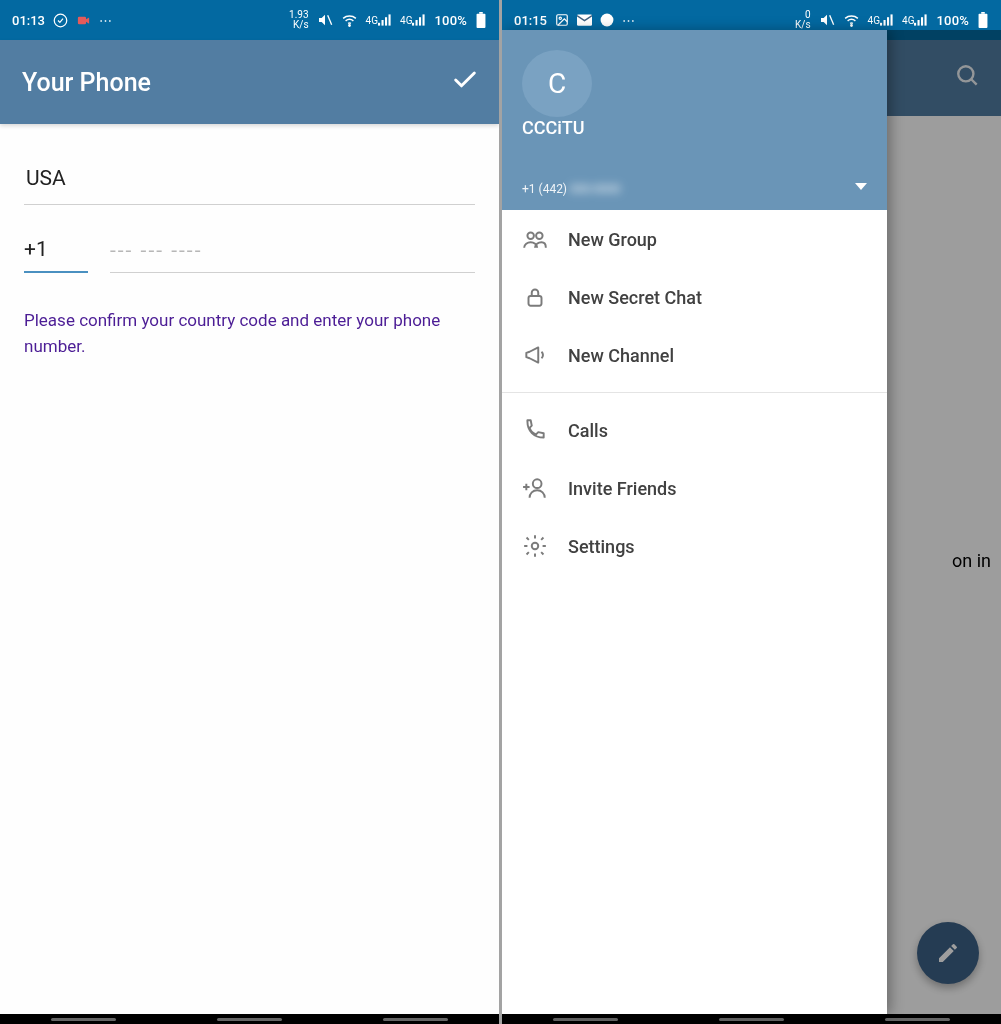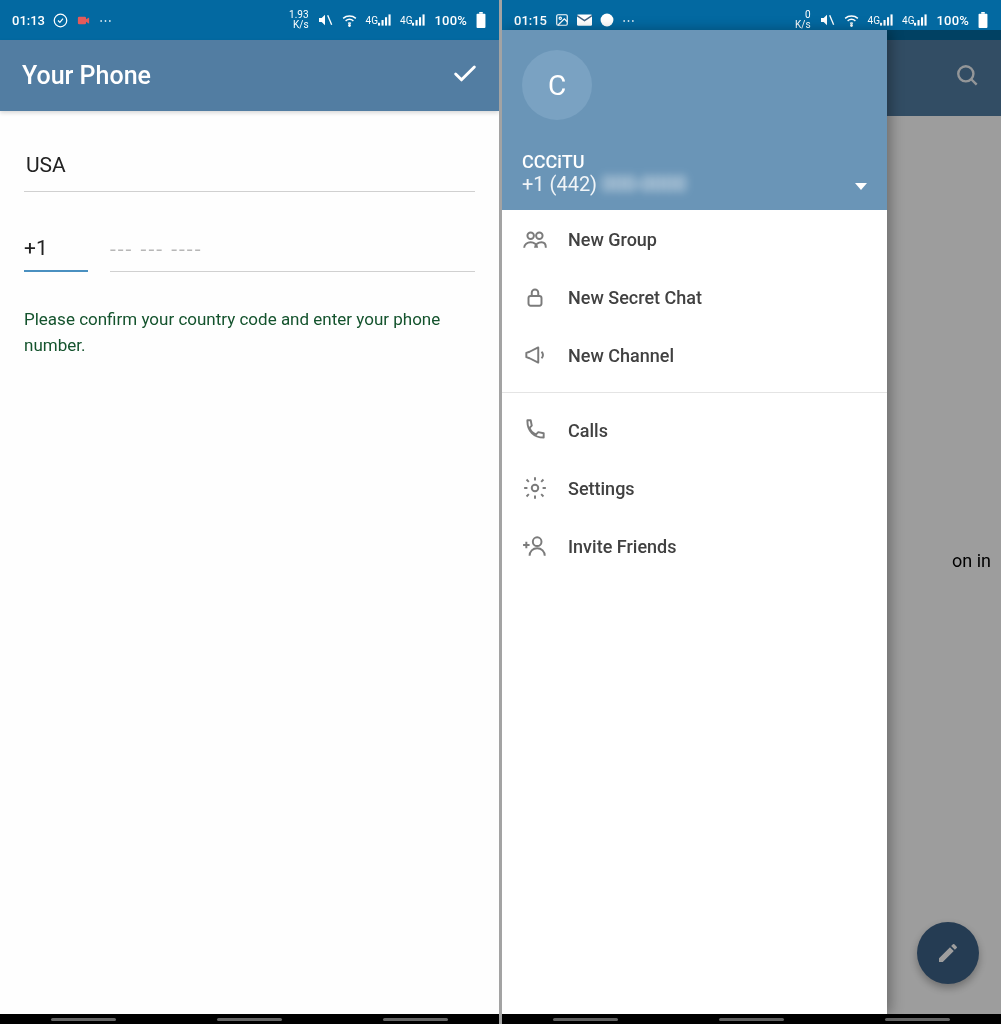--- a/index.html
+++ b/index.html
@@ -9,43 +9,43 @@
 
   
   .status { height: 40px; background: #0369a1; color: #fff; display: flex; align-items: center; justify-content: space-between; padding: 0 12px; font-size: 13px; }
   .status .left,.status .right { display: flex; align-items: center; gap: 8px; }
   .status .time { font-weight: 500; }
   .status .ico { display: inline-flex; align-items: center; justify-content: center; }
   .status .battery { font-weight: 500; letter-spacing: .2px; }
   .kbs { font-size: 10px; line-height: 1; text-align: right; }
 
   
-  .appbar { height: 71px; background: #527da2; color: #fff; display: flex; align-items: center; justify-content: space-between; padding: 0 20px 0 22px; box-shadow: 0 2px 4px rgba(0,0,0,.15); }
+  .appbar { height: 84px; background: #527da2; color: #fff; display: flex; align-items: center; justify-content: space-between; padding: 0 20px 0 22px; box-shadow: 0 2px 4px rgba(0,0,0,.15); }
   .appbar .title { font-size: 25px; font-weight: 500; }
   .check { width: 28px; height: 28px; }
 
   .content1 { padding: 40px 24px 0 24px; }
-  .country-field { font-size: 21px; color: #222; padding: 2px 2px 14px 2px; border-bottom: 1px solid #d0d0d0; margin-bottom: 44px; }
+  .country-field { font-size: 21px; color: #222; padding: 2px 2px 14px 2px; border-bottom: 1px solid #d0d0d0; margin-bottom: 32px; }
   .row-phone { display: flex; align-items: flex-end; gap: 22px; margin-bottom: 34px; }
   .cc { font-size: 21px; color: #222; padding-bottom: 10px; border-bottom: 2px solid #4a90c0; width: 64px; text-align: left; }
   .pn { flex: 1; font-size: 21px; color: #b7b7b7; letter-spacing: 2px; padding-bottom: 10px; border-bottom: 1px solid #d0d0d0; }
-  .hint { font-size: 17px; color: #14532d; line-height: 1.55; }
+  .hint { font-size: 17px; color: #4c1d95; line-height: 1.55; }
 
   
   .appbar2 { height: 76px; background: #527da2; display: flex; align-items: center; justify-content: flex-end; padding: 0 20px; }
   .search-ico { width: 26px; height: 26px; opacity: .9; }
 
   .drawer { position: absolute; top: 30px; left: 0; width: 385px; bottom: 10px; background: #fff; box-shadow: 4px 0 12px rgba(0,0,0,.3); z-index: 5; display: flex; flex-direction: column; }
   .overlay { position: absolute; top: 30px; left: 0; right: 0; bottom: 10px; background: rgba(0,0,0,.38); z-index: 2; }
 
   .drawer-header { background: #6a95b7; color: #fff; padding: 20px 20px 14px; position: relative; height: 180px; display: flex; flex-direction: column; justify-content: space-between; }
   .avatar { width: 70px; height: 70px; border-radius: 50%; background: #7aa2c2; color: #fff; font-size: 28px; display: flex; align-items: center; justify-content: center; }
   .acct-block { display: flex; align-items: flex-end; justify-content: space-between; }
   .acct .name { font-size: 18px; font-weight: 500; }
-  .acct .phone { font-size: 20px; opacity: .9; }
+  .acct .phone { font-size: 12px; opacity: .9; margin-top: 44px; }
   .blur { filter: blur(4px); display: inline-block; }
   .caret { width: 0; height: 0; border-left: 6px solid transparent; border-right: 6px solid transparent; border-top: 7px solid #fff; margin-bottom: 6px; }
 
   .drawer-list { flex: 1; overflow-y: auto; }
   .drawer-item { display: flex; align-items: center; height: 58px; padding-left: 20px; gap: 20px; }
   .drawer-item .micon { width: 26px; height: 26px; color: #7b7b7b; display:flex; align-items:center; justify-content:center; }
   .drawer-item .label { font-size: 18px; color: #414141; font-weight: 500; }
   .sep { height: 1px; background: #e4e4e4; margin: 8px 0; }
 
   .fab { position: absolute; right: 22px; bottom: 40px; width: 62px; height: 62px; border-radius: 50%; background: #3d6186; display: flex; align-items: center; justify-content: center; box-shadow: 0 4px 8px rgba(0,0,0,.3); z-index: 1; }
@@ -264,32 +264,32 @@
           <span class="micon">
             <svg width="26" height="26" viewBox="0 0 24 24">
               <use href="#i-phone"></use>
             </svg>
           </span>
           <span class="label">Calls</span>
         </div>
         <div class="drawer-item">
           <span class="micon">
             <svg width="26" height="26" viewBox="0 0 24 24">
+              <use href="#i-add-person"></use>
+            </svg>
+          </span>
+          <span class="label">Invite Friends</span>
+        </div>
+        <div class="drawer-item">
+          <span class="micon">
+            <svg width="26" height="26" viewBox="0 0 24 24">
               <use href="#i-gear"></use>
             </svg>
           </span>
           <span class="label">Settings</span>
-        </div>
-        <div class="drawer-item">
-          <span class="micon">
-            <svg width="26" height="26" viewBox="0 0 24 24">
-              <use href="#i-add-person"></use>
-            </svg>
-          </span>
-          <span class="label">Invite Friends</span>
         </div>
       </div>
   </div>
 
   <div class="navbar">
       <span></span>
       <span></span>
       <span></span>
     </div>
 </div>

